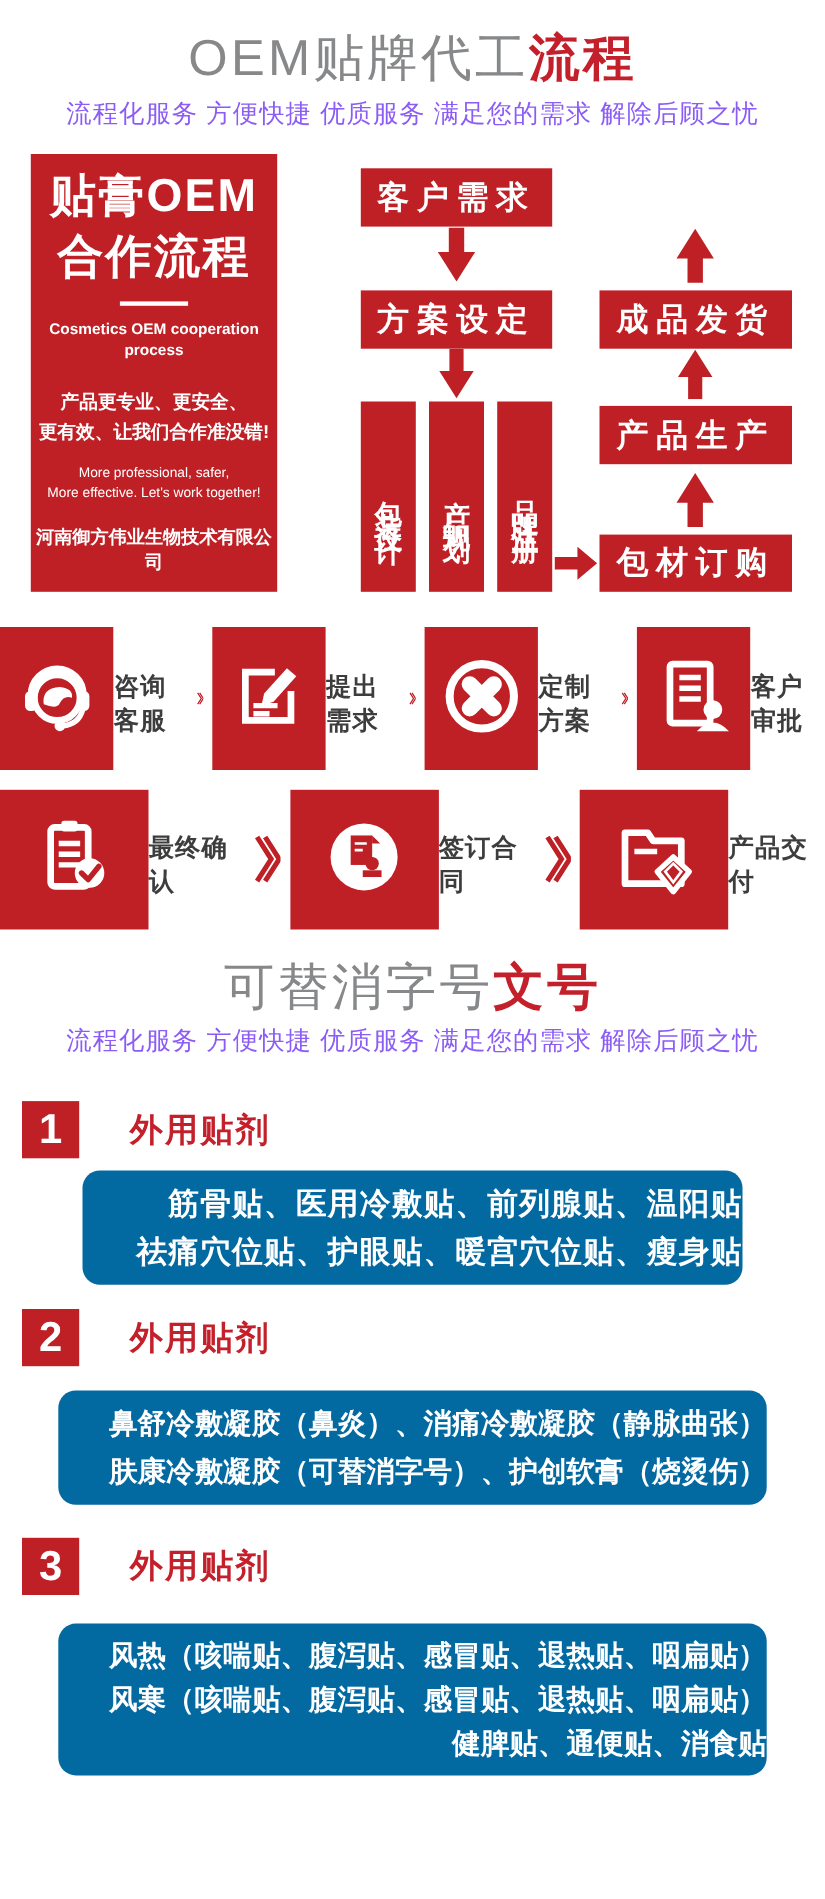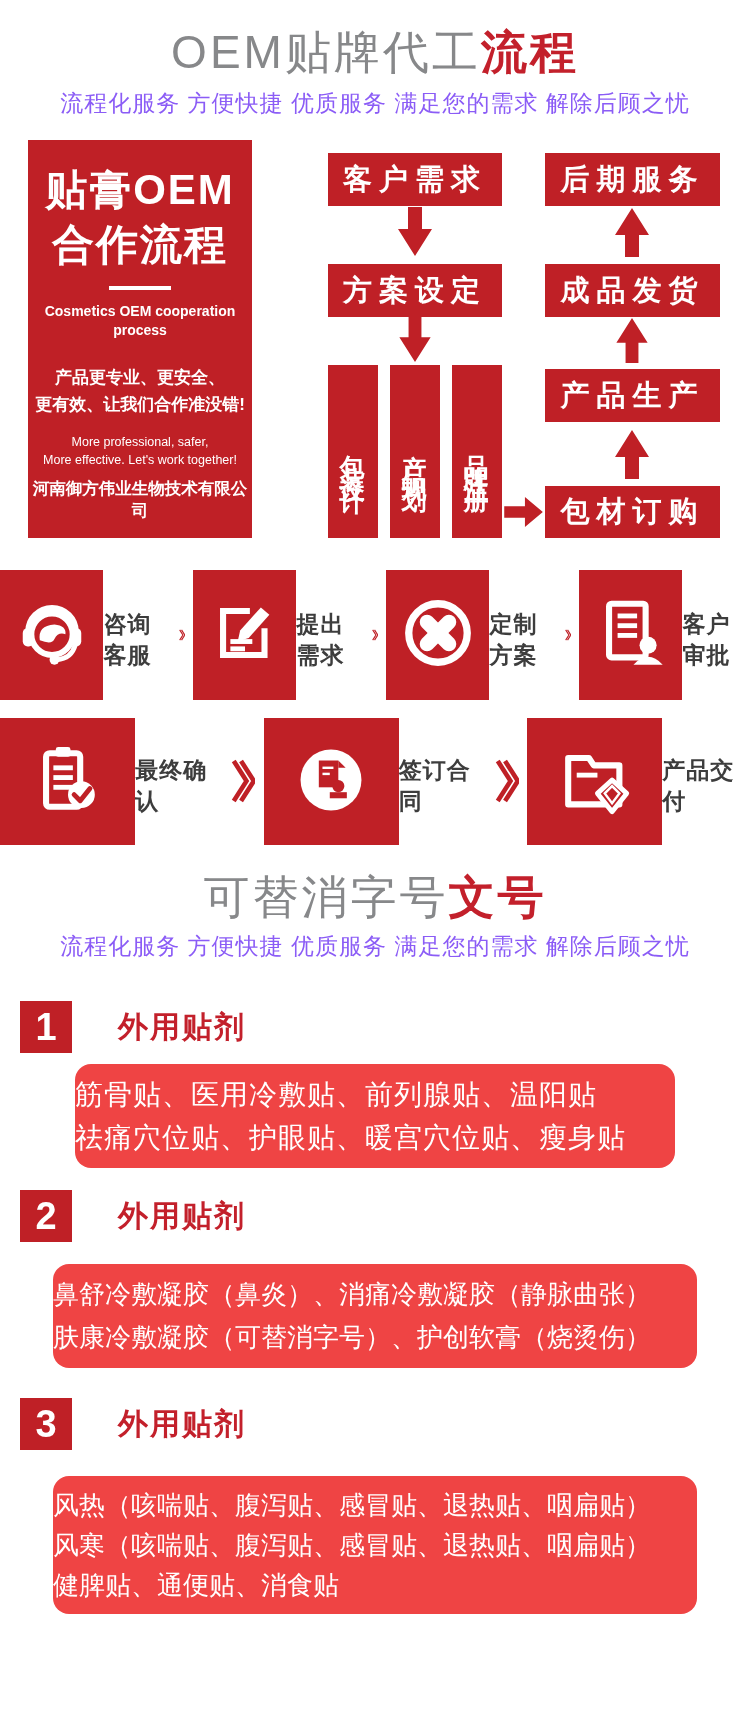--- a/index.html
+++ b/index.html
@@ -14,21 +14,21 @@
   }
   .subtitle {
     margin-top:8px; text-align:center; font-size:23px; line-height:30px; color:#8b5cf6; letter-spacing:1px;
   }
 
   
   .flow { position:relative; height:400px; margin-top:22px; }
   .left-panel {
     position:absolute; left:28px; top:0; width:224px; height:398px;
     background:#bf2026; color:#fff; display:flex; flex-direction:column; align-items:center;
-    text-align:center; padding-top:22px;
+    text-align:center; padding-top:10px;
   }
   .lp-big { font-size:42px; font-weight:800; line-height:55px; letter-spacing:2px; }
   .lp-divider { width:62px; height:4px; background:#fff; margin:14px auto 12px; }
   .lp-en { font-size:14px; line-height:19px; font-weight:600; }
   .lp-slogan { margin-top:24px; font-size:17px; font-weight:800; line-height:27px; }
   .lp-en2 { margin-top:15px; font-size:12.5px; line-height:18px; }
   .lp-company { margin-top:auto; margin-bottom:16px; font-size:16.5px; font-weight:800; }
 
   .fbox {
     position:absolute; background:#bf2026; color:#fff; font-weight:800;
@@ -64,22 +64,22 @@
 
   
   .category .cat-head { display:flex; align-items:center; margin-left:20px; }
   .cat-num {
     width:52px; height:52px; background:#bf2026; color:#fff;
     display:flex; align-items:center; justify-content:center;
     font-size:38px; font-weight:800;
   }
   .cat-label { margin-left:46px; color:#c3202b; font-size:30px; font-weight:800; letter-spacing:2px; }
   .cat-box {
-    background:#ef4444; color:#fff; border-radius:16px; margin:0 auto;
-    text-align:left; font-weight:400;
+    background:#0369a1; color:#fff; border-radius:16px; margin:0 auto;
+    text-align:right; font-weight:700;
   }
   .cat-box-1 { width:600px; margin-top:11px; padding:9px 0; font-size:28px; line-height:43px; letter-spacing:1px; }
   .cat-box-2 { width:644px; margin-top:22px; padding:9px 0; font-size:26px; line-height:43px; }
   .cat-box-3 { width:644px; margin-top:26px; padding:9px 0; font-size:26px; line-height:40px; }
   .cat-1 { margin-top:40px; }
   .cat-2 { margin-top:22px; }
   .cat-3 { margin-top:30px; }
   .sec2-title { margin-top:32px; font-size:44px; line-height:52px; }
   .sec2-sub { margin-top:6px; }
 </style>
@@ -125,21 +125,20 @@
   </div>
   <div class="vbox" style="left:328px;">包装设计</div>
   <div class="vbox" style="left:390px;">产品规划</div>
   <div class="vbox" style="left:452px;">品牌注册</div>
   <div class="farrow" style="left:504px; top:356px;">
     <svg width="40" height="32" viewBox="0 0 42 34">
         <path d="M0 11 H22 V1 L41 17 L22 33 V23 H0 Z" fill="#bf2026"></path>
       </svg>
   </div>
 
-  <div class="fbox colB" style="top:13px; height:53px;">后期服务</div>
   <div class="farrow" style="left:614px; top:66px;">
     <svg width="36" height="52" viewBox="0 0 36 50">
         <path d="M18 1 L35 28 H25 V50 H11 V28 H1 Z" fill="#bf2026"></path>
       </svg>
   </div>
   <div class="fbox colB" style="top:124px; height:53px;">成品发货</div>
   <div class="farrow" style="left:614px; top:177px;">
     <svg width="36" height="46" viewBox="0 0 36 50">
         <path d="M18 1 L35 28 H25 V50 H11 V28 H1 Z" fill="#bf2026"></path>
       </svg>

